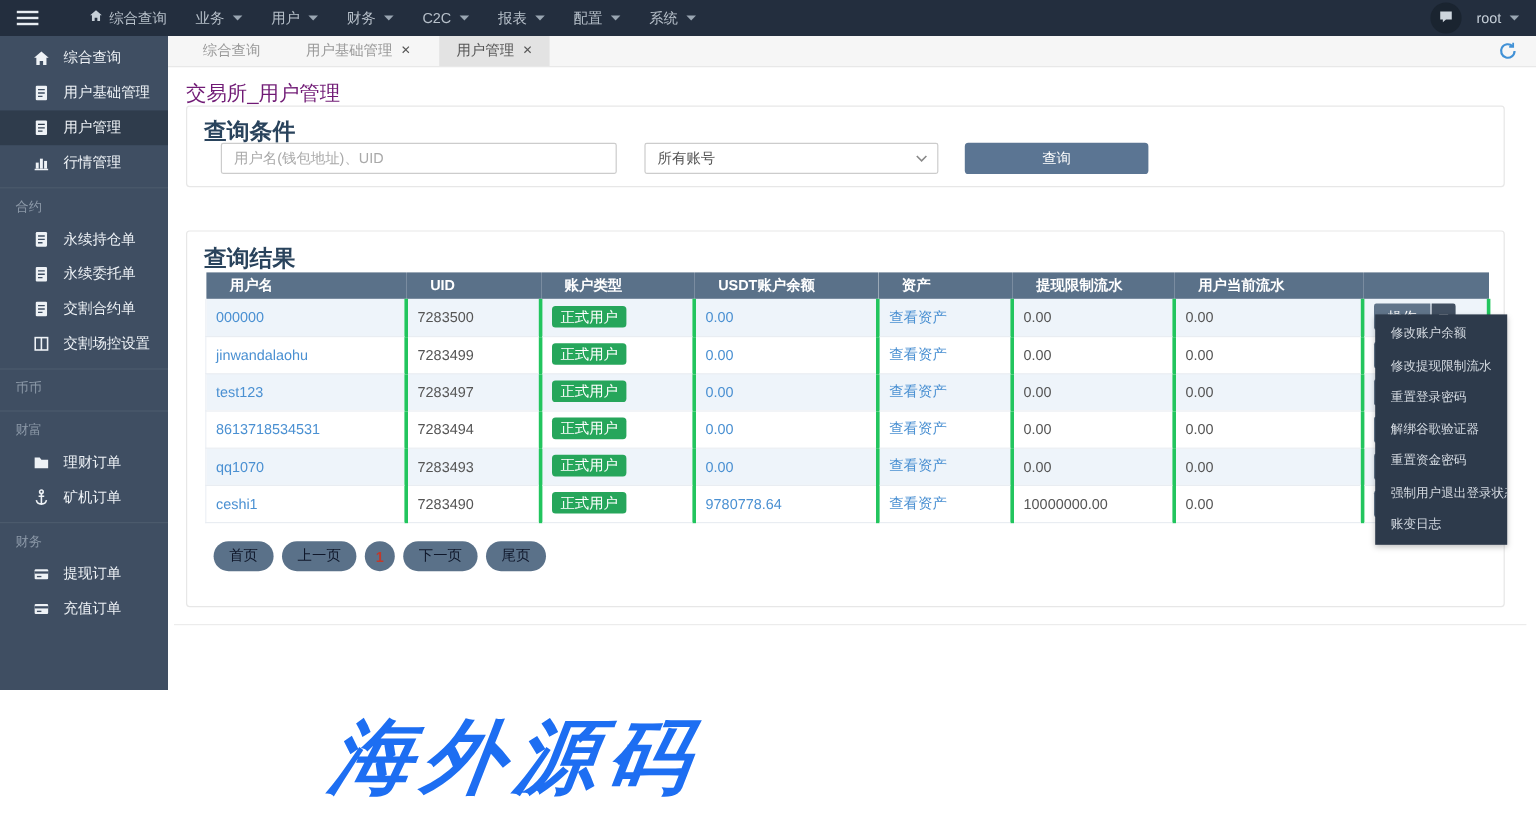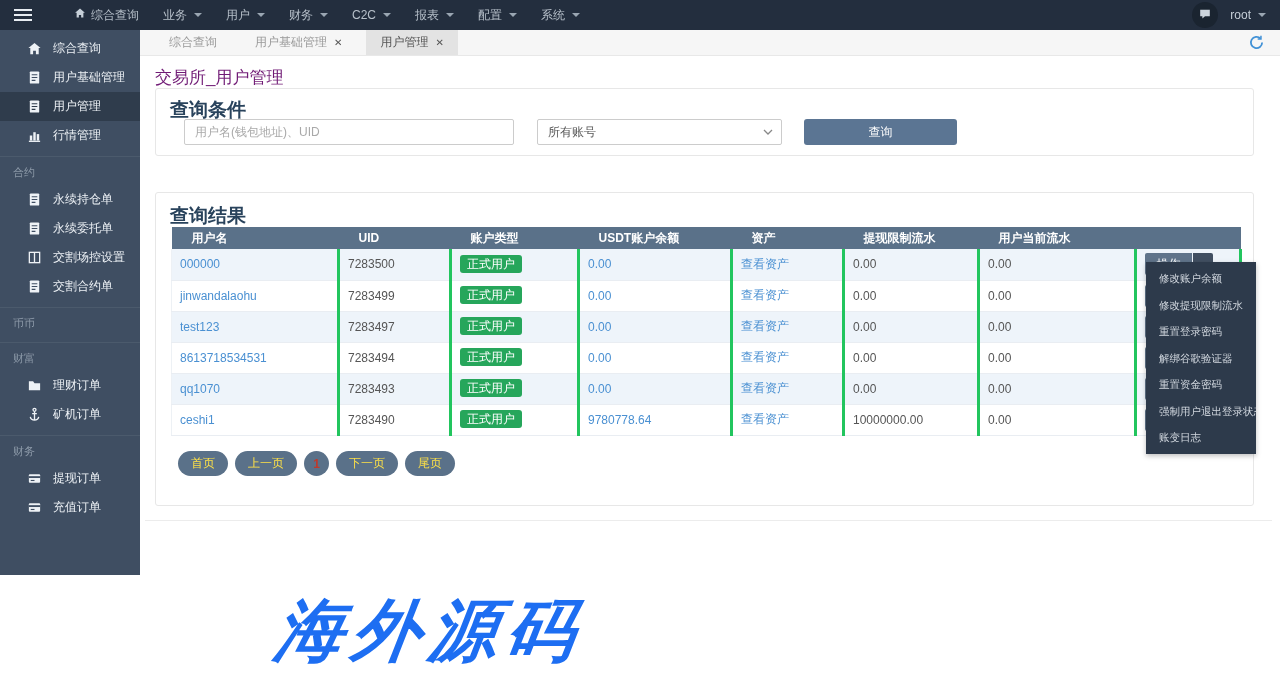--- a/index.html
+++ b/index.html
@@ -65,21 +65,21 @@
   #results-table a { color:#4a90d2; text-decoration:none; cursor:pointer; }
   .badge { background:#26a65b; color:#fff; padding:2px 7px; border-radius:3px; font-size:12px; }
   .split-btn { display:inline-flex; vertical-align:middle; cursor:pointer; }
   .sb-main { width:47px; height:22px; background:#60748a; color:#fff; display:flex; align-items:center;
     justify-content:center; font-size:12px; border-radius:2px 0 0 2px; }
   .sb-caret { width:20px; height:22px; background:#414f61; border-radius:0 2px 2px 0; display:flex;
     align-items:center; justify-content:center; margin-left:1px; }
   .sb-caret .tri { width:0; height:0; border-left:4px solid transparent; border-right:4px solid transparent; border-top:4px solid #fff; }
 
   #pagination { position:absolute; left:22px; top:258px; display:flex; align-items:center; gap:7px; }
-  .pg { height:25px; border-radius:13px; background:#5a7189; color:#fde047; font-size:12px;
+  .pg { height:25px; border-radius:13px; background:#5a7189; color:#0f172a; font-size:12px;
     display:flex; align-items:center; justify-content:center; padding:0 13px; cursor:pointer; }
   .pg.current { width:25px; padding:0; border-radius:50%; color:#c0392b; font-weight:bold; cursor:default; }
 
   #row-menu { position:absolute; left:1146px; top:262px; width:110px; background:#2d3a4b; z-index:80;
     padding:3px 0; box-shadow:0 2px 5px rgba(0,0,0,.25); }
   .menu-item { height:26.5px; line-height:26.5px; padding-left:13px; font-size:10.5px; color:#d3d9e0;
     white-space:nowrap; cursor:pointer; overflow:hidden; }
 
   #divider-line { position:absolute; left:145px; top:520px; width:1127px; border-top:1px solid #ececec; }
 
@@ -202,34 +202,34 @@
           <svg viewBox="0 0 16 16">
             <rect x="3" y="1.5" width="10" height="13" rx="1" fill="#eef2f6"></rect>
             <path d="M5 5h6M5 8h6M5 11h4" stroke="#3f4e62" stroke-width="1.2"></path>
           </svg>
         </span>
       <span>永续委托单</span>
     </div>
     <div class="side-item">
       <span class="sicon">
           <svg viewBox="0 0 16 16">
+            <rect x="3" y="1.5" width="10" height="13" rx="1" fill="#eef2f6"></rect>
+            <path d="M5 5h6M5 8h6M5 11h4" stroke="#3f4e62" stroke-width="1.2"></path>
+          </svg>
+        </span>
+      <span>交割合约单</span>
+    </div>
+    <div class="side-item">
+      <span class="sicon">
+          <svg viewBox="0 0 16 16">
             <rect x="2.5" y="2.5" width="11" height="11" fill="none" stroke="#eef2f6" stroke-width="1.4"></rect>
             <path d="M8 2.5v11" stroke="#eef2f6" stroke-width="1.4"></path>
           </svg>
         </span>
       <span>交割场控设置</span>
-    </div>
-    <div class="side-item">
-      <span class="sicon">
-          <svg viewBox="0 0 16 16">
-            <rect x="3" y="1.5" width="10" height="13" rx="1" fill="#eef2f6"></rect>
-            <path d="M5 5h6M5 8h6M5 11h4" stroke="#3f4e62" stroke-width="1.2"></path>
-          </svg>
-        </span>
-      <span>交割合约单</span>
     </div>
   </div>
 
   <div class="side-group bordered">
     <div class="side-sec">币币</div>
   </div>
 
   <div class="side-group bordered">
     <div class="side-sec">财富</div>
     <div class="side-item">

